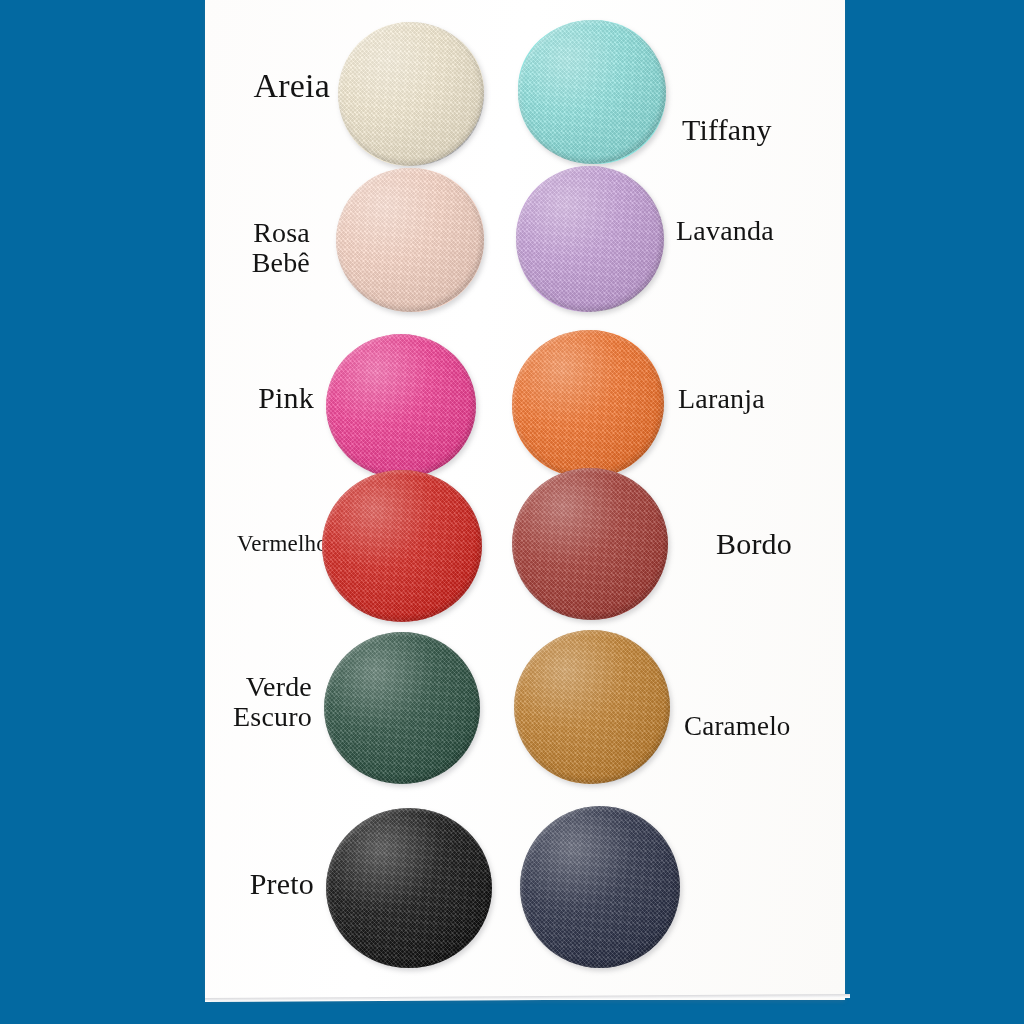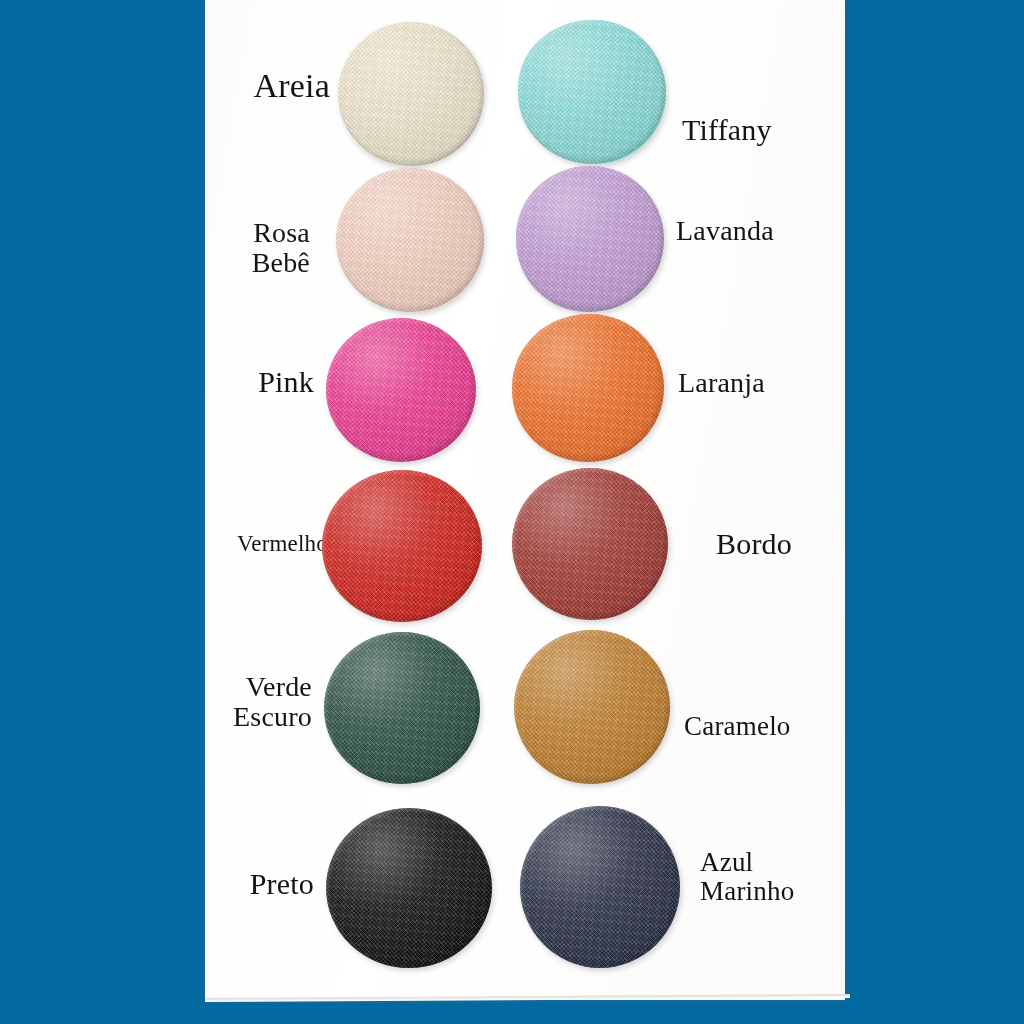--- a/index.html
+++ b/index.html
@@ -120,21 +120,21 @@
       <div class="rim"></div>
     </div>
     <div class="swatch" style="left:516px; top:8px; width:148px; height:146px; border-radius:50% 50% 52% 48%/49% 51% 50% 50%; background:#C8A2DB;">
       <div class="weave"></div>
       <div class="sheen"></div>
       <div class="rim"></div>
     </div>
     <div class="label right" style="left:676px; top:58px; width:240px; font-size:28px;">Lavanda</div>
   </div>
 
-  <div class="row" style="top:308px;">
+  <div class="row" style="top:324px;">
     <div class="label left" style="left:120px; top:58px; width:194px; font-size:30px;">Pink</div>
     <div class="swatch" style="left:326px; top:10px; width:150px; height:144px; border-radius:50% 50% 50% 50%/50% 50% 50% 50%; background:#F33E95;">
       <div class="weave"></div>
       <div class="sheen"></div>
       <div class="rim"></div>
     </div>
     <div class="swatch" style="left:512px; top:6px; width:152px; height:148px; border-radius:51% 49% 50% 50%/50% 50% 51% 49%; background:#F6742B;">
       <div class="weave"></div>
       <div class="sheen"></div>
       <div class="rim"></div>
@@ -178,17 +178,15 @@
     <div class="swatch" style="left:326px; top:18px; width:166px; height:160px; border-radius:50% 50% 50% 50%/50% 50% 50% 50%; background:#121212;">
       <div class="weave"></div>
       <div class="sheen"></div>
       <div class="rim"></div>
     </div>
     <div class="swatch" style="left:520px; top:16px; width:160px; height:162px; border-radius:50% 50% 50% 50%/50% 50% 50% 50%; background:#2B3148;">
       <div class="weave"></div>
       <div class="sheen"></div>
       <div class="rim"></div>
     </div>
-    <div class="label right" style="left:700px; top:58px; width:230px; font-size:27px;">Azul
-Marinho</div>
   </div>
 
 </div>
 
 </body></html>

